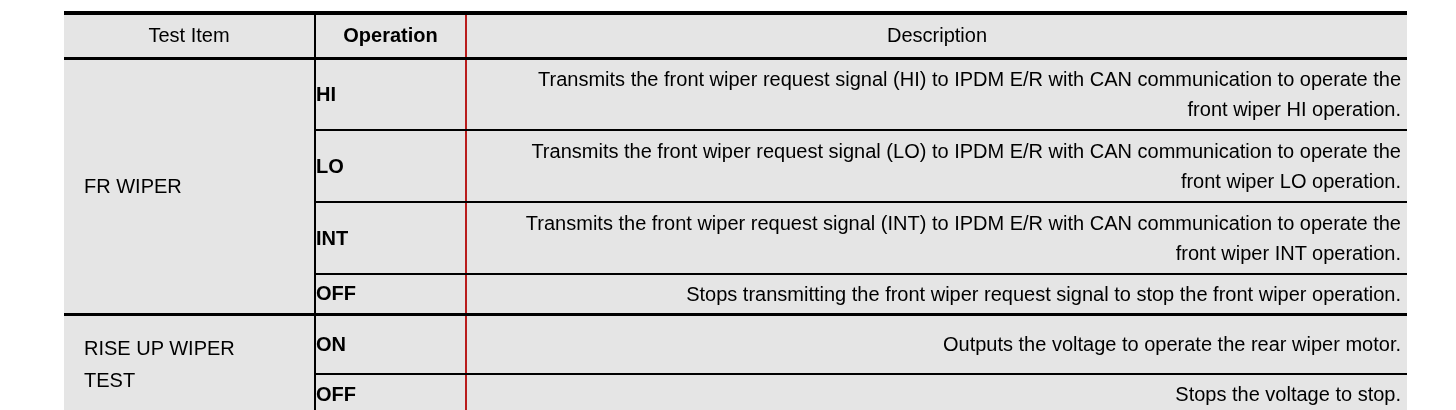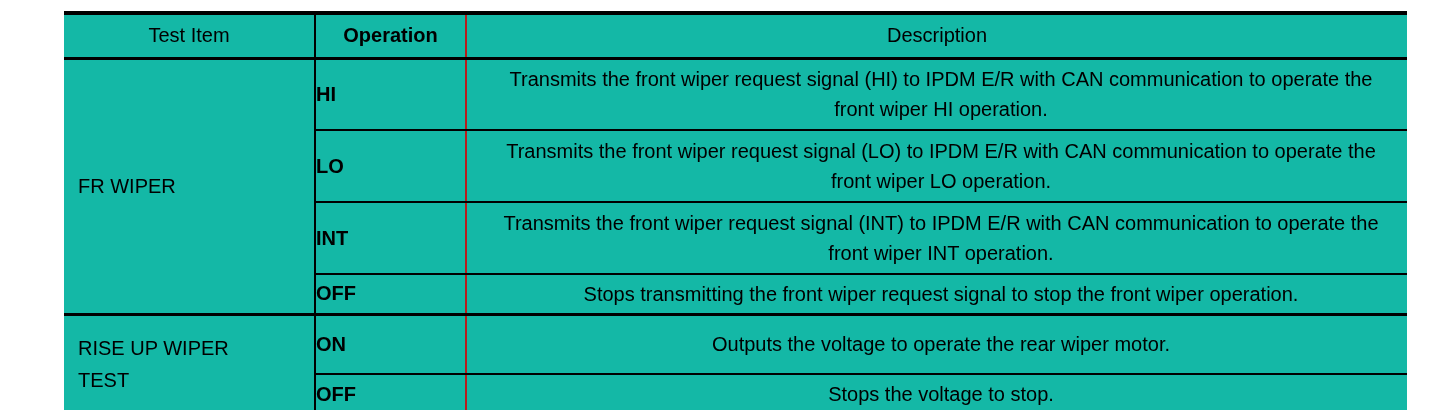--- a/index.html
+++ b/index.html
@@ -30,21 +30,21 @@
     font-size: 20px;
     color: #000000;
   }
   col.c1 { width: 251px; }
   col.c2 { width: 151px; }
   col.c3 { width: 941px; }
 
   th, td {
     font-weight: 400;
     vertical-align: middle;
-    background: #14b8a6;
+    background: #e5e5e5;
   }
   
   thead tr { height: 45px; }
   th {
     text-align: center;
     border-bottom: 3px solid #000000;
     padding: 0;
   }
   
   th.c1, td.ti { border-right: 2px solid #000000; }
@@ -65,33 +65,34 @@
   }
   td.ti.sec1 { border-bottom: 3px solid #000000; }
   tr.sec-end td { border-bottom: 3px solid #000000; }
   tr.r-last td { border-bottom: none; }
 
   td.op {
     text-align: left;
     padding: 0;
   }
   td.de {
-    text-align: center;
+    text-align: right;
     padding-left: 14px;
     padding-right: 6px;
     line-height: 30px;
   }
   .de-text {
     display: inline-block;
     max-width: 880px;
     hyphens: manual;
   }
   .ti-text {
     display: inline-block;
     max-width: 200px;
+    margin-left: 6px;
   }
 </style>
 </head>
 <body>
 
 <div class="page">
   <table class="spec-table">
     <colgroup>
       <col class="c1">
       <col class="c2">

